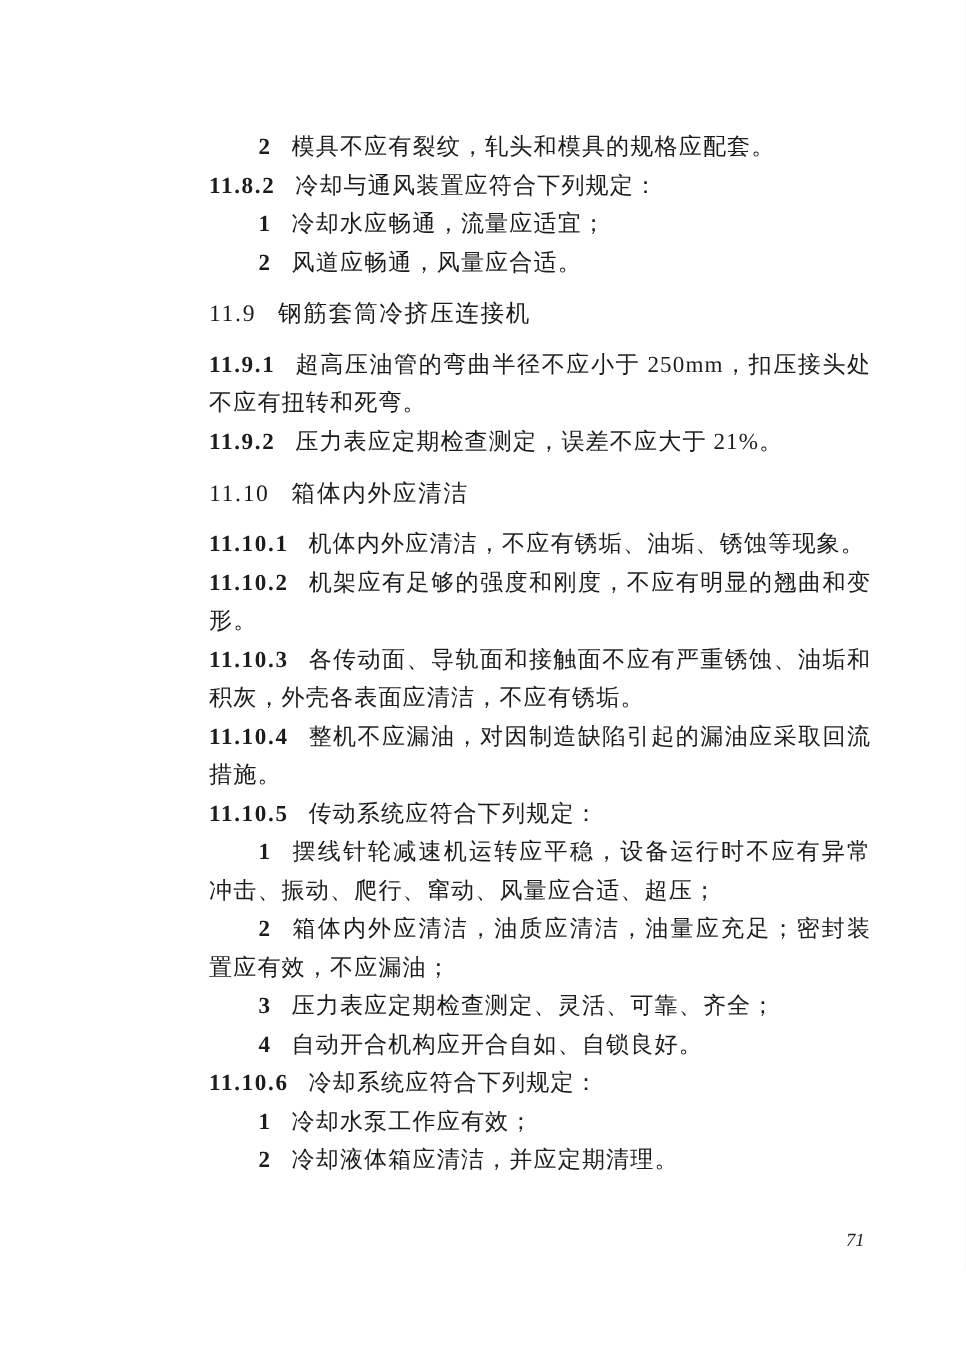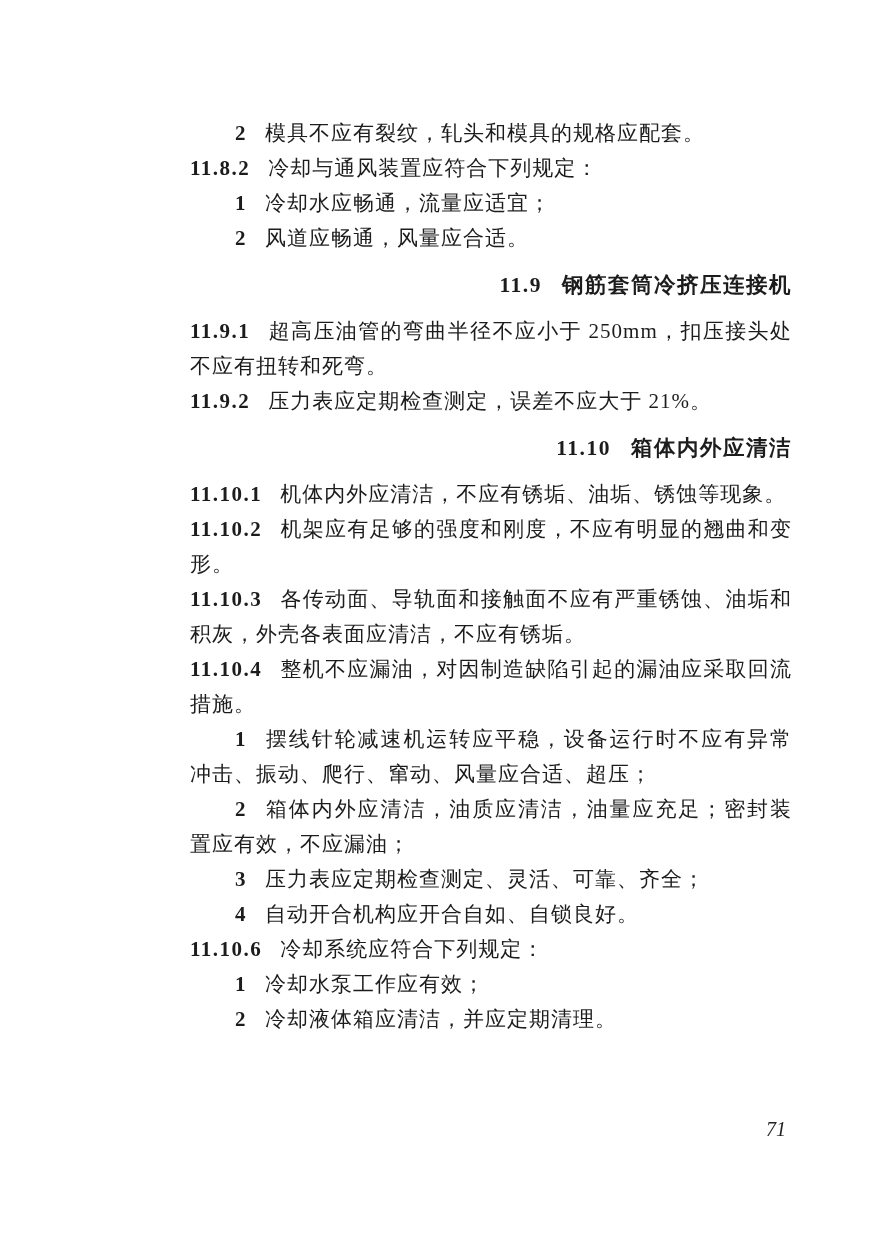--- a/index.html
+++ b/index.html
@@ -28,33 +28,33 @@
   .clause .num,
   .item .num {
     font-weight: bold;
     letter-spacing: 1.5px;
     margin-right: 18px;
   }
   .item { text-indent: 45px; }
   .clause { text-indent: 0; }
   h2.heading {
     font-size: 21.5px;
-    font-weight: bold;
-    text-align: right;
+    font-weight: normal;
+    text-align: left;
     text-indent: 0;
     letter-spacing: 1.5px;
     margin: 12px 0 11px 0;
     line-height: 35px;
   }
   h2.heading .num { margin-right: 20px; letter-spacing: 1.5px; }
   .page-number {
     position: absolute;
     right: 92px;
     top: 1118px;
-    font-size: 20px;
+    font-size: 17px;
     font-style: italic;
     font-family: "Liberation Serif", "DejaVu Serif", serif;
     color: #222;
   }
 </style>
 </head>
 <body>
 
 <div class="page">
   <div class="content">
@@ -63,20 +63,21 @@
       <p class="item"><span class="num">1</span><span class="txt">冷却水应畅通，流量应适宜；</span></p>
       <p class="item"><span class="num">2</span><span class="txt">风道应畅通，风量应合适。</span></p>
       <h2 class="heading"><span class="num">11.9</span><span class="txt">钢筋套筒冷挤压连接机</span></h2>
       <p class="clause"><span class="num">11.9.1</span><span class="txt">超高压油管的弯曲半径不应小于 250mm，扣压接头处不应有扭转和死弯。</span></p>
       <p class="clause"><span class="num">11.9.2</span><span class="txt">压力表应定期检查测定，误差不应大于 21%。</span></p>
       <h2 class="heading"><span class="num">11.10</span><span class="txt">箱体内外应清洁</span></h2>
       <p class="clause"><span class="num">11.10.1</span><span class="txt">机体内外应清洁，不应有锈垢、油垢、锈蚀等现象。</span></p>
       <p class="clause"><span class="num">11.10.2</span><span class="txt">机架应有足够的强度和刚度，不应有明显的翘曲和变形。</span></p>
       <p class="clause"><span class="num">11.10.3</span><span class="txt">各传动面、导轨面和接触面不应有严重锈蚀、油垢和积灰，外壳各表面应清洁，不应有锈垢。</span></p>
       <p class="clause"><span class="num">11.10.4</span><span class="txt">整机不应漏油，对因制造缺陷引起的漏油应采取回流措施。</span></p>
+      <p class="clause"><span class="num">11.10.5</span><span class="txt">传动系统应符合下列规定：</span></p>
       <p class="item"><span class="num">1</span><span class="txt">摆线针轮减速机运转应平稳，设备运行时不应有异常冲击、振动、爬行、窜动、风量应合适、超压；</span></p>
       <p class="item"><span class="num">2</span><span class="txt">箱体内外应清洁，油质应清洁，油量应充足；密封装置应有效，不应漏油；</span></p>
       <p class="item"><span class="num">3</span><span class="txt">压力表应定期检查测定、灵活、可靠、齐全；</span></p>
       <p class="item"><span class="num">4</span><span class="txt">自动开合机构应开合自如、自锁良好。</span></p>
       <p class="clause"><span class="num">11.10.6</span><span class="txt">冷却系统应符合下列规定：</span></p>
       <p class="item"><span class="num">1</span><span class="txt">冷却水泵工作应有效；</span></p>
       <p class="item"><span class="num">2</span><span class="txt">冷却液体箱应清洁，并应定期清理。</span></p>
     </div>
   <div class="page-number">71</div>
 </div>

